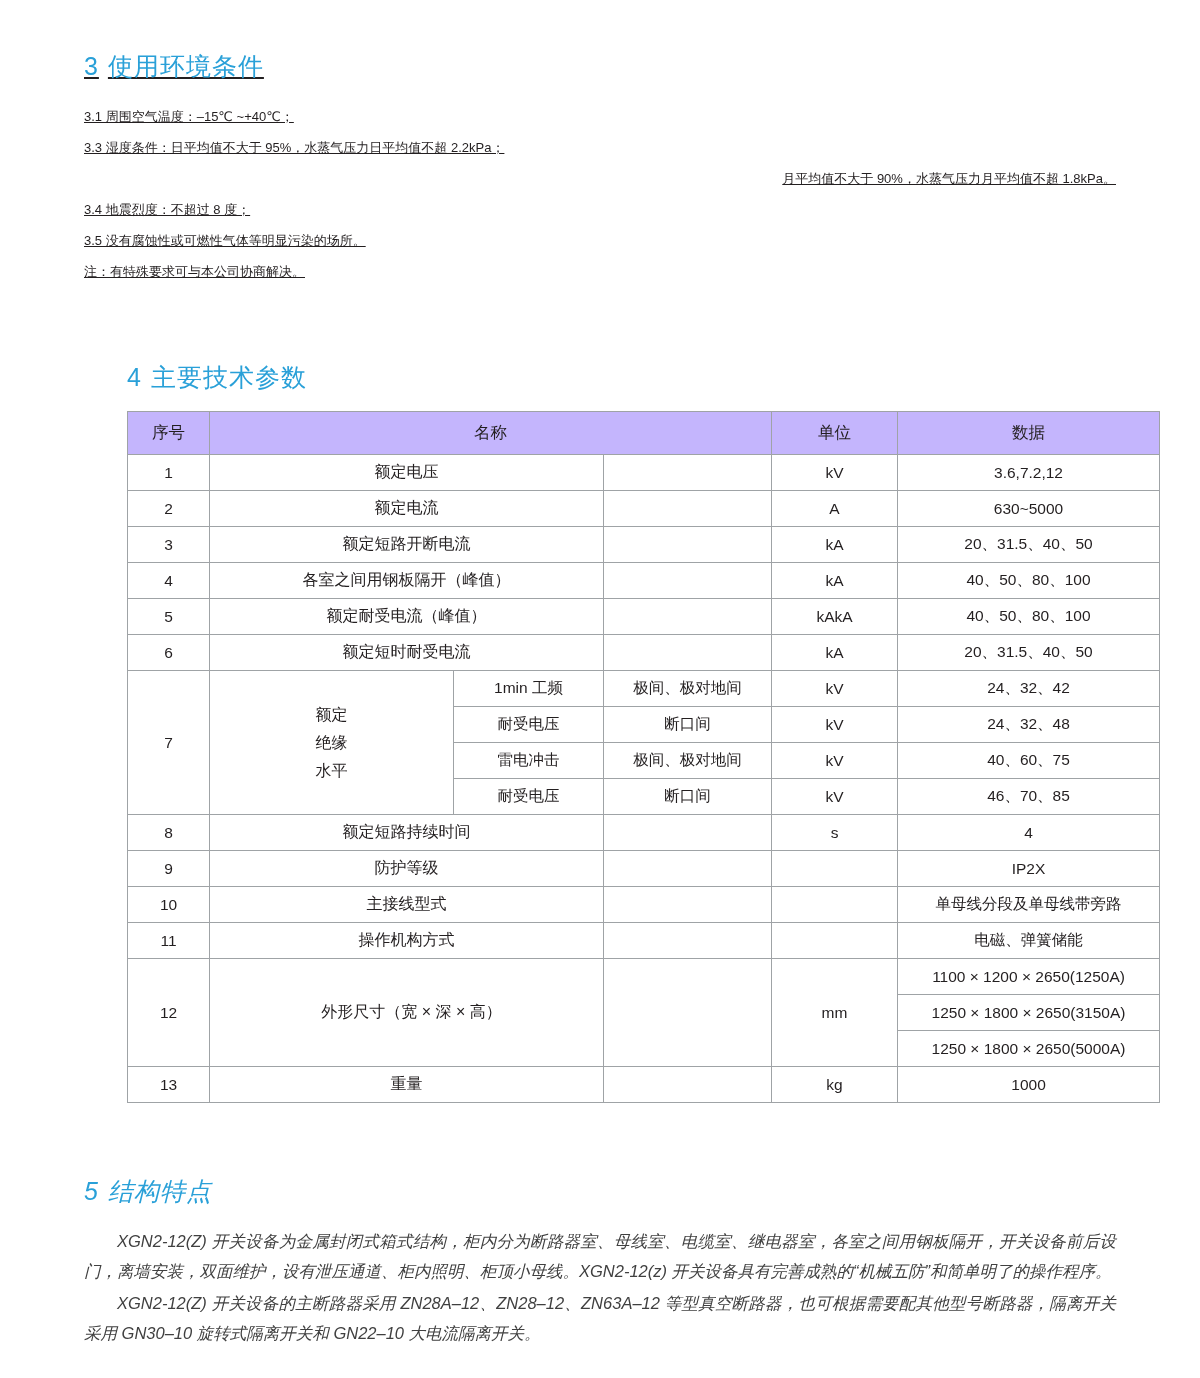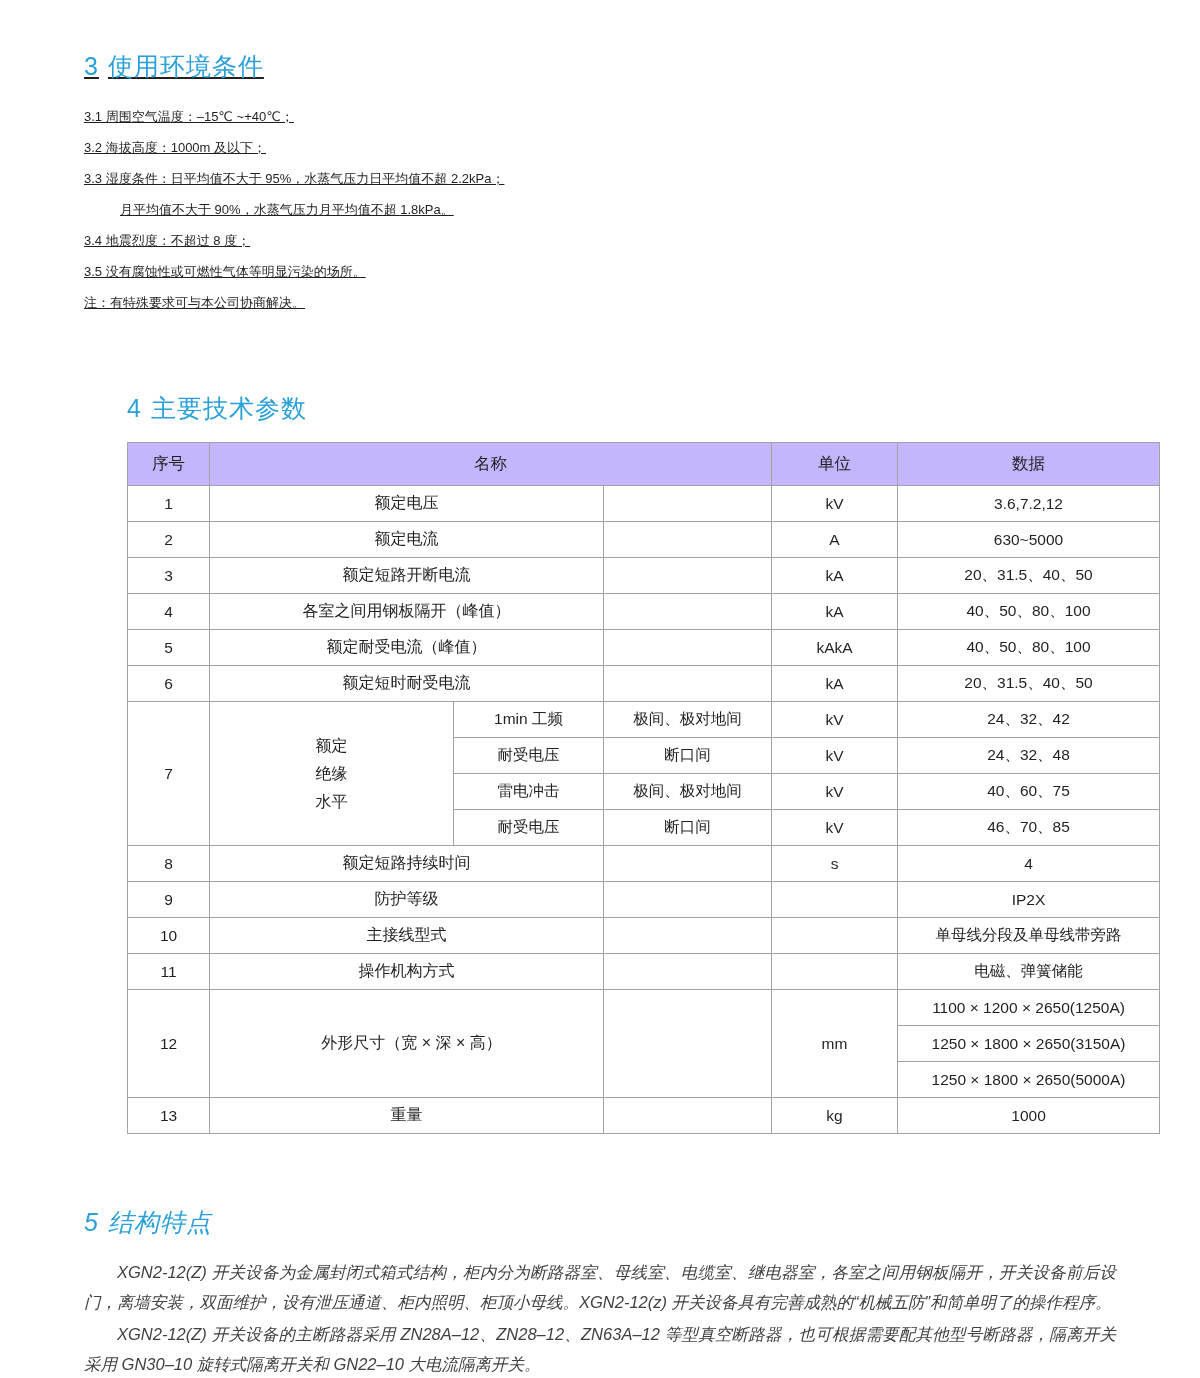--- a/index.html
+++ b/index.html
@@ -42,20 +42,21 @@
     list-style: none;
   }
   .env-list li {
     font-size: 13px;
     line-height: 31px;
     color: #231f20;
     white-space: pre-wrap;
   }
   .env-list li.indent {
     padding-left: 36px;
+    text-align: right;
   }
   .sec-params {
     margin-top: 74px;
     margin-left: 43px;
   }
   table.spec {
     border-collapse: collapse;
     width: 1032px;
     table-layout: fixed;
     font-size: 15.5px;
@@ -118,21 +119,20 @@
 <body>
 
 <div class="page">
 
   <div class="sec-env">
     <h2 class="section-title">
       <span class="num">3</span><span>使用环境条件</span>
     </h2>
     <ul class="env-list">
       <li>3.1 周围空气温度：–15℃ ~+40℃；</li>
-      <li>3.2 海拔高度：1000m 及以下；</li>
       <li>3.3 湿度条件：日平均值不大于 95%，水蒸气压力日平均值不超 2.2kPa；</li>
       <li class="indent">月平均值不大于 90%，水蒸气压力月平均值不超 1.8kPa。</li>
       <li>3.4 地震烈度：不超过 8 度；</li>
       <li>3.5 没有腐蚀性或可燃性气体等明显污染的场所。</li>
       <li>注：有特殊要求可与本公司协商解决。</li>
     </ul>
   </div>
 
   <div class="sec-params">
     <h2 class="section-title">

